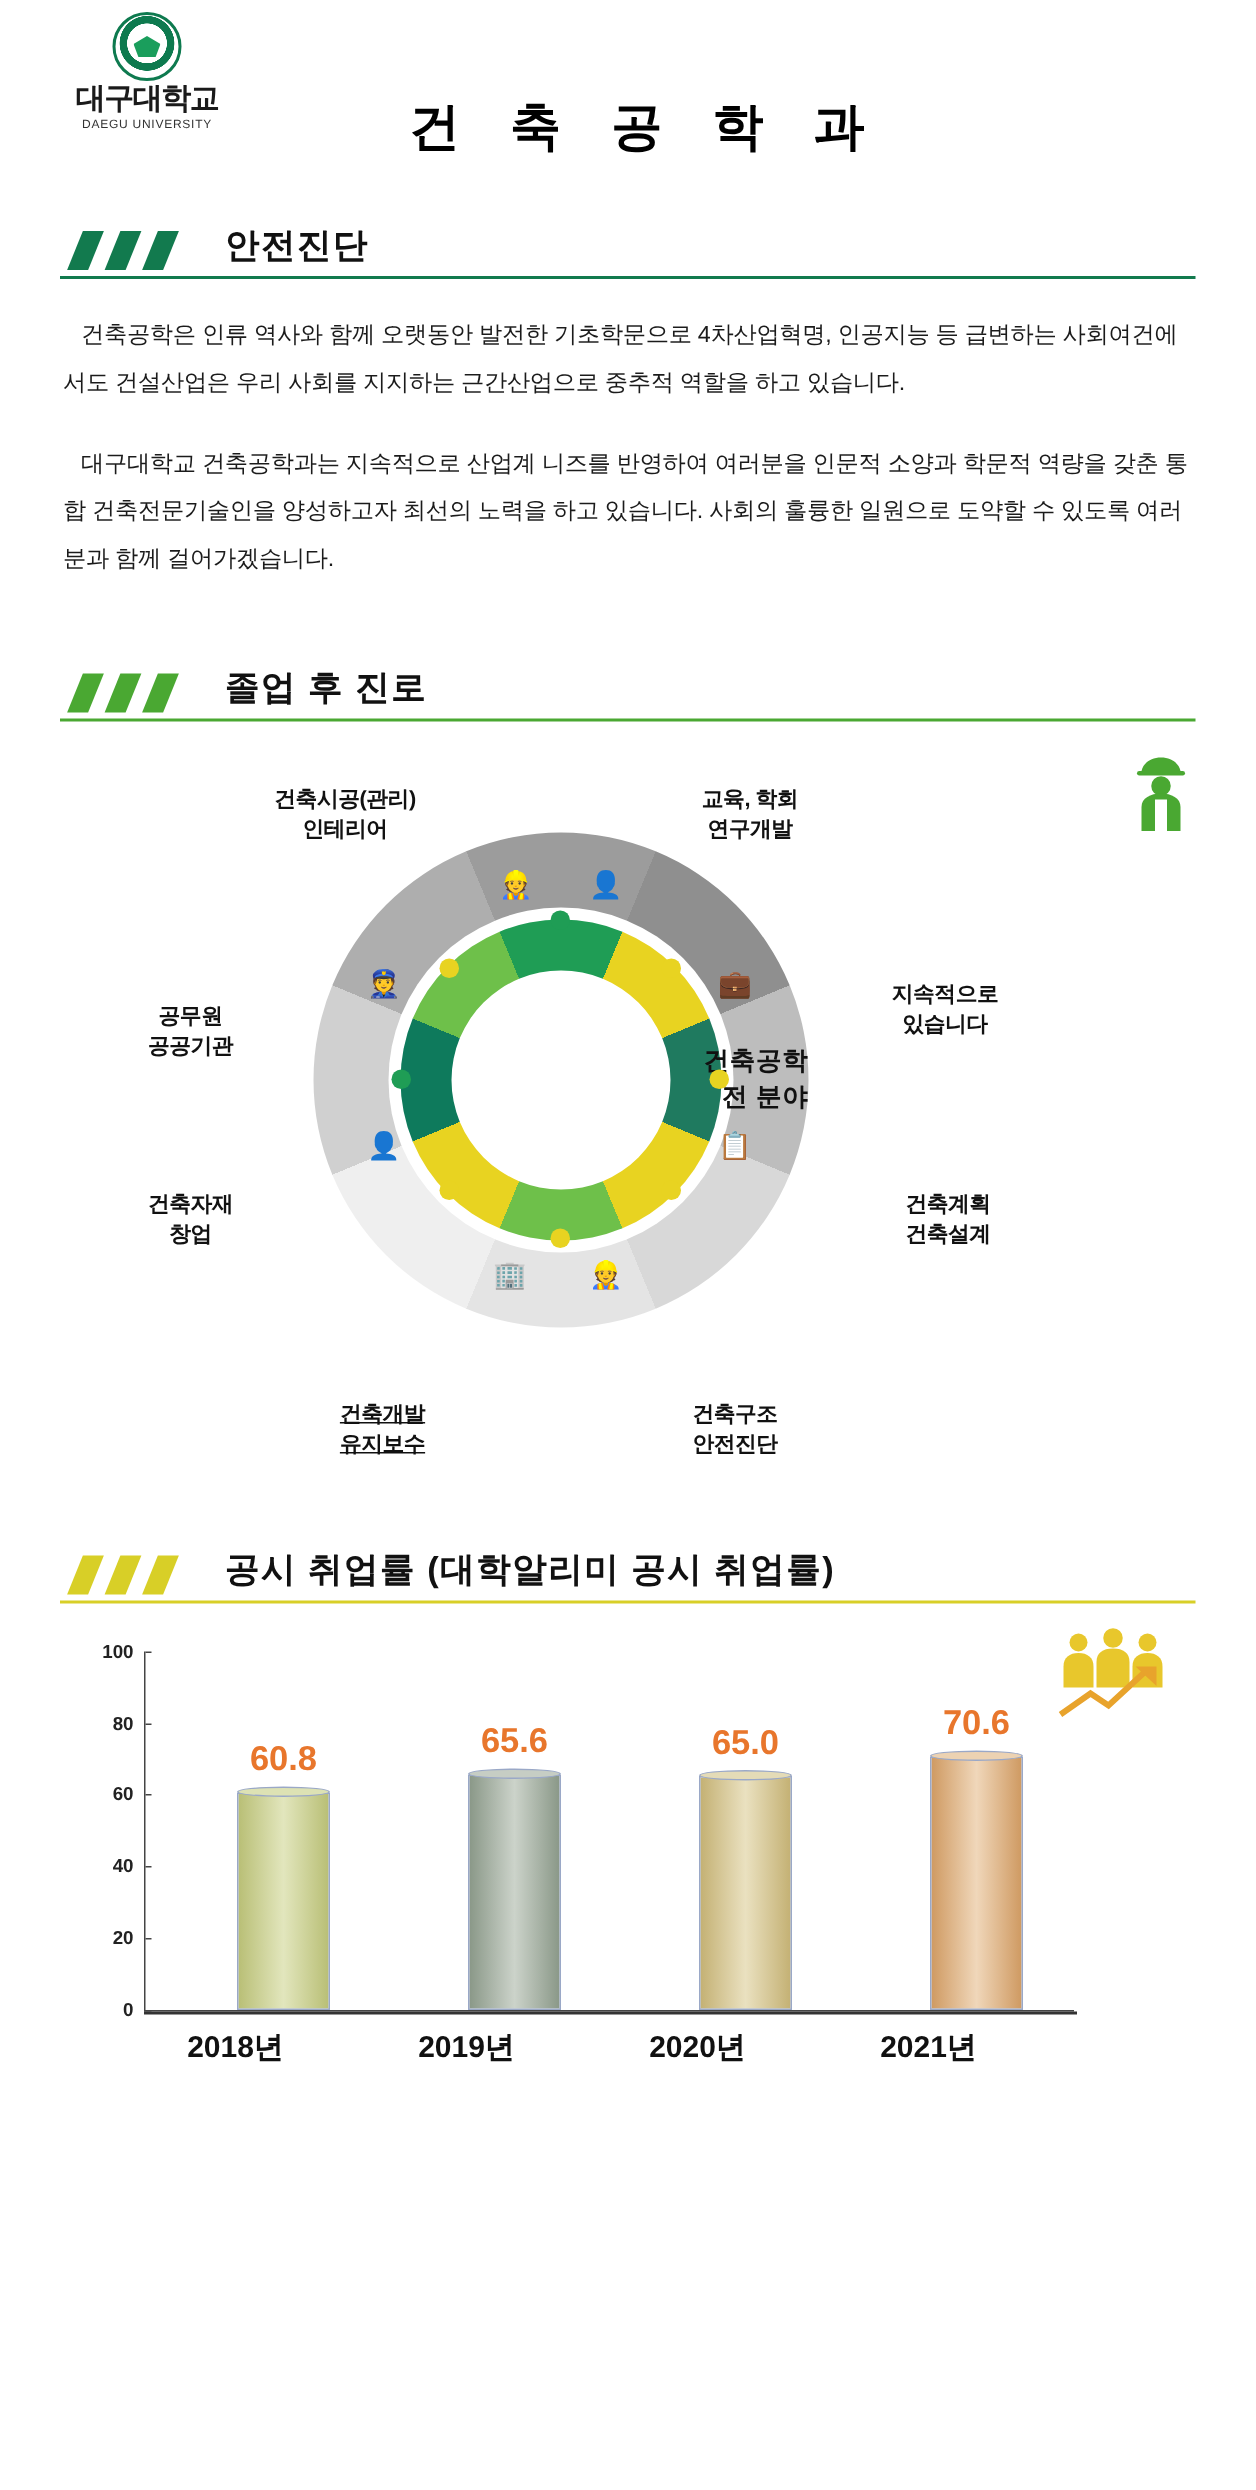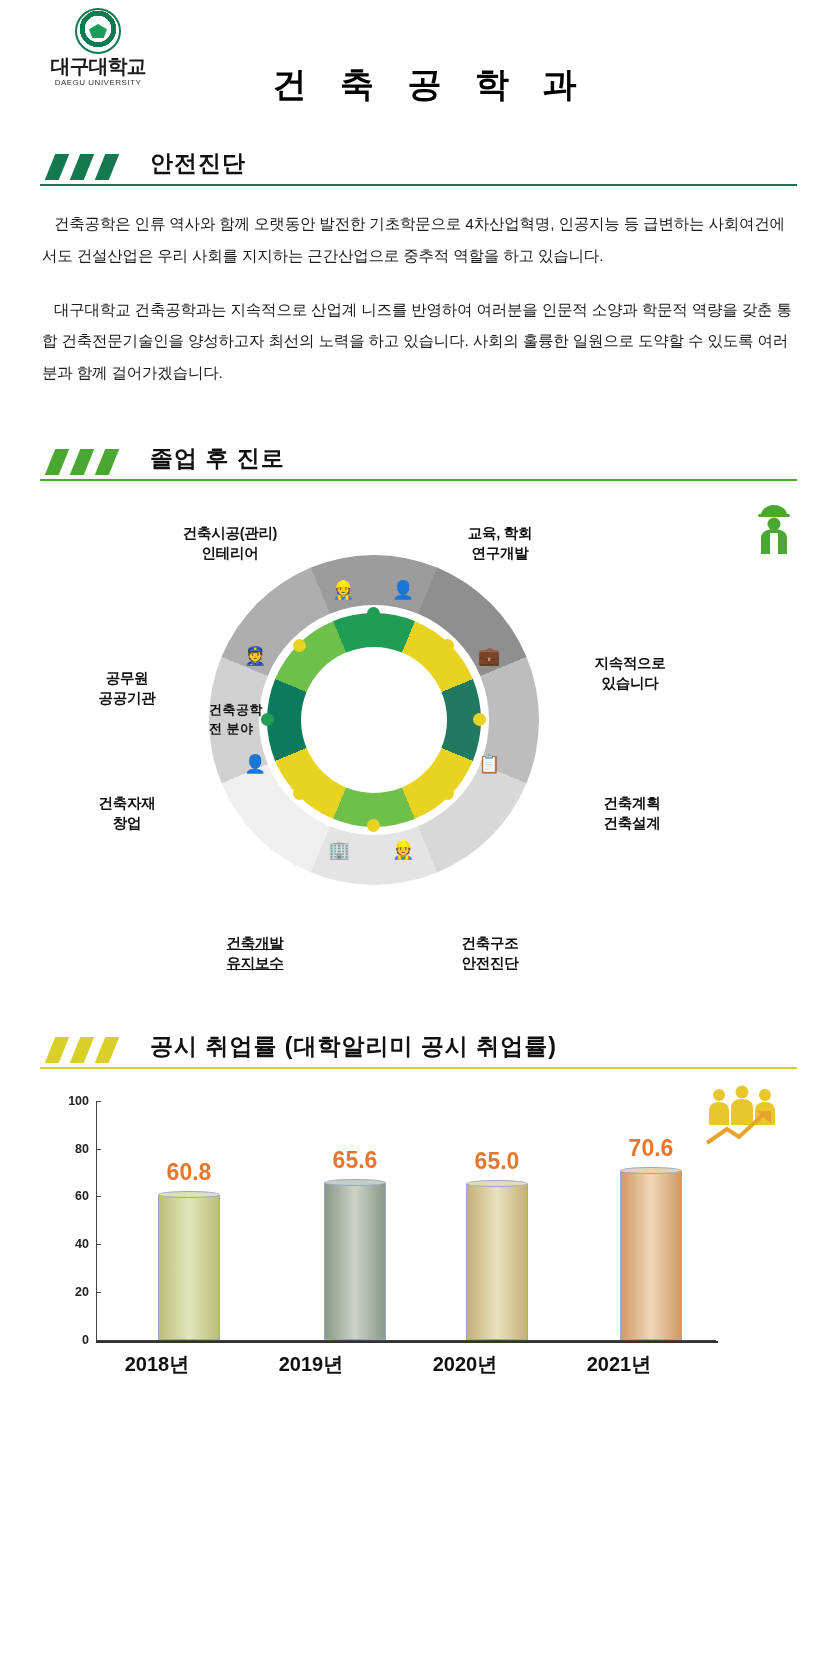--- a/index.html
+++ b/index.html
@@ -176,22 +176,22 @@
     content: "";
     position: absolute;
     left: 34px; top: 34px; right: 34px; bottom: 34px;
     background: #fff;
     border-radius: 50%;
   }
   .wheel-center {
     position: absolute;
     left: 0; right: 0; top: 50%;
     transform: translateY(-50%);
-    text-align: left;
-    font-size: 13px;
+    text-align: right;
+    font-size: 17px;
     font-weight: bold;
     line-height: 1.45;
     color: #111;
     letter-spacing: 0.5px;
     z-index: 5;
   }
   .node {
     position: absolute;
     width: 13px; height: 13px;
     border-radius: 50%;
@@ -454,21 +454,21 @@
     <div class="ytick" style="top:60%;">40</div>
     <div class="ytick" style="top:80%;">20</div>
     <div class="ytick" style="top:100%;">0</div>
 
     <div class="bar" style="left:61px; height:60.8%;">
       <div class="bar-body" style="top:0; background:linear-gradient(90deg,#b9bf76,#e2e6bd,#b9bf76);"></div>
       <div class="bar-top" style="background:#dde2b4;"></div>
       <div class="bar-val" style="top:-36px;">60.8</div>
     </div>
 
-    <div class="bar" style="left:215px; height:65.6%;margin-left:12px;">
+    <div class="bar" style="left:215px; height:65.6%;">
       <div class="bar-body" style="top:0; background:linear-gradient(90deg,#8a9888,#ccd3ca,#8a9888);"></div>
       <div class="bar-top" style="background:#c6cdc4;"></div>
       <div class="bar-val" style="top:-36px;">65.6</div>
     </div>
 
     <div class="bar" style="left:369px; height:65%;">
       <div class="bar-body" style="top:0; background:linear-gradient(90deg,#c4b174,#eae1c0,#c4b174);"></div>
       <div class="bar-top" style="background:#e4dbb7;"></div>
       <div class="bar-val" style="top:-36px;">65.0</div>
     </div>

